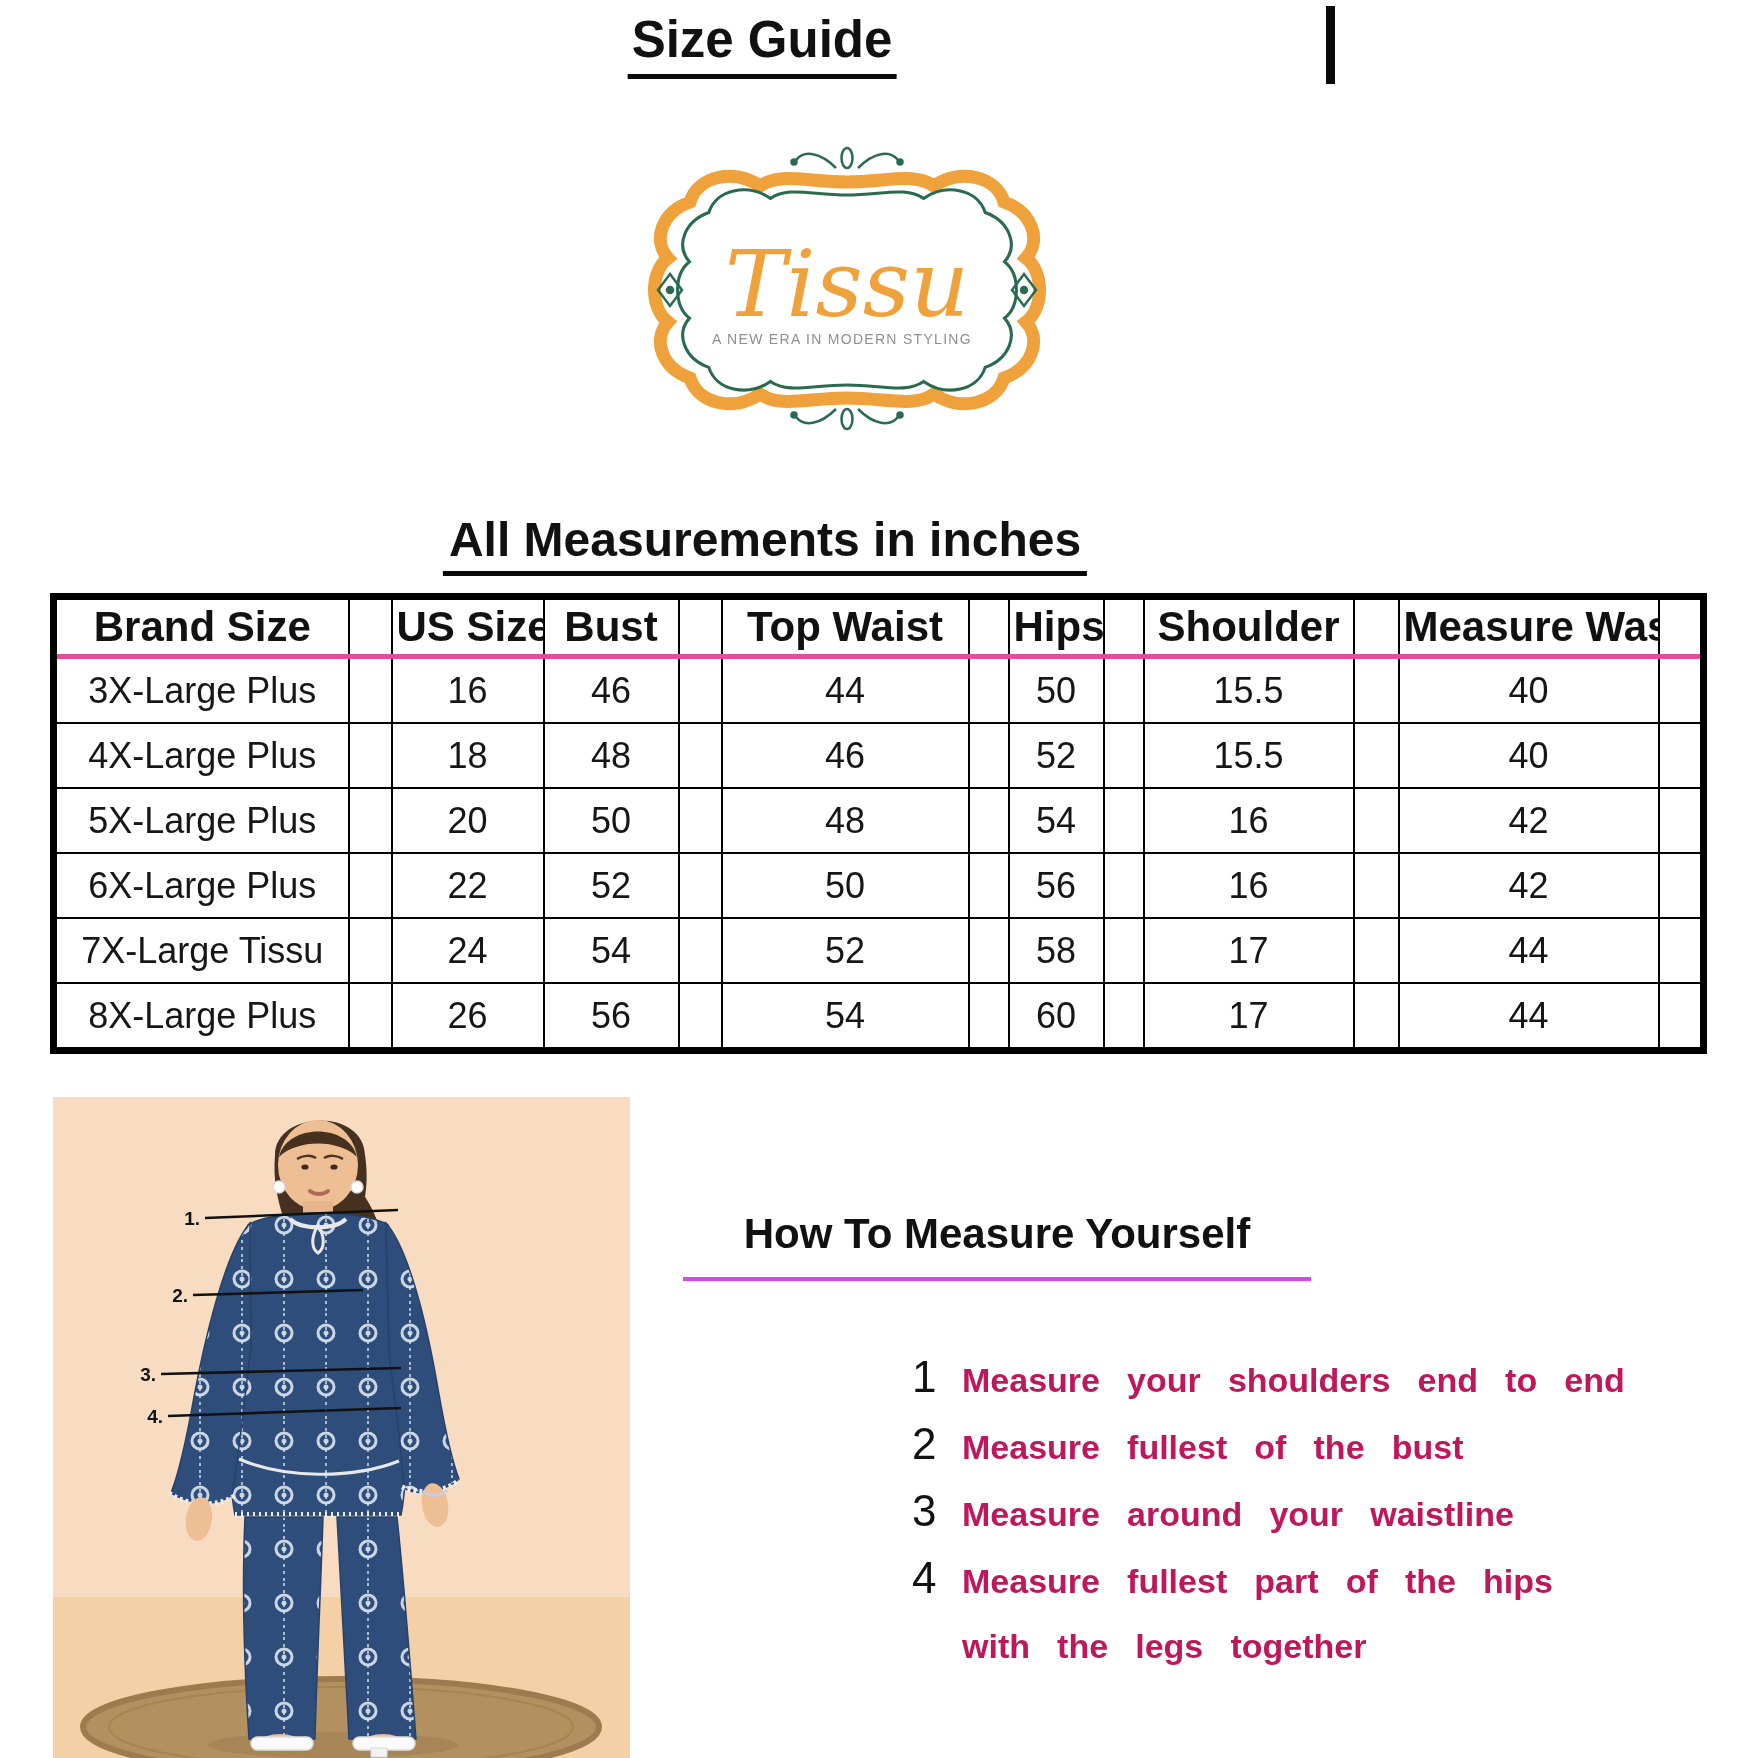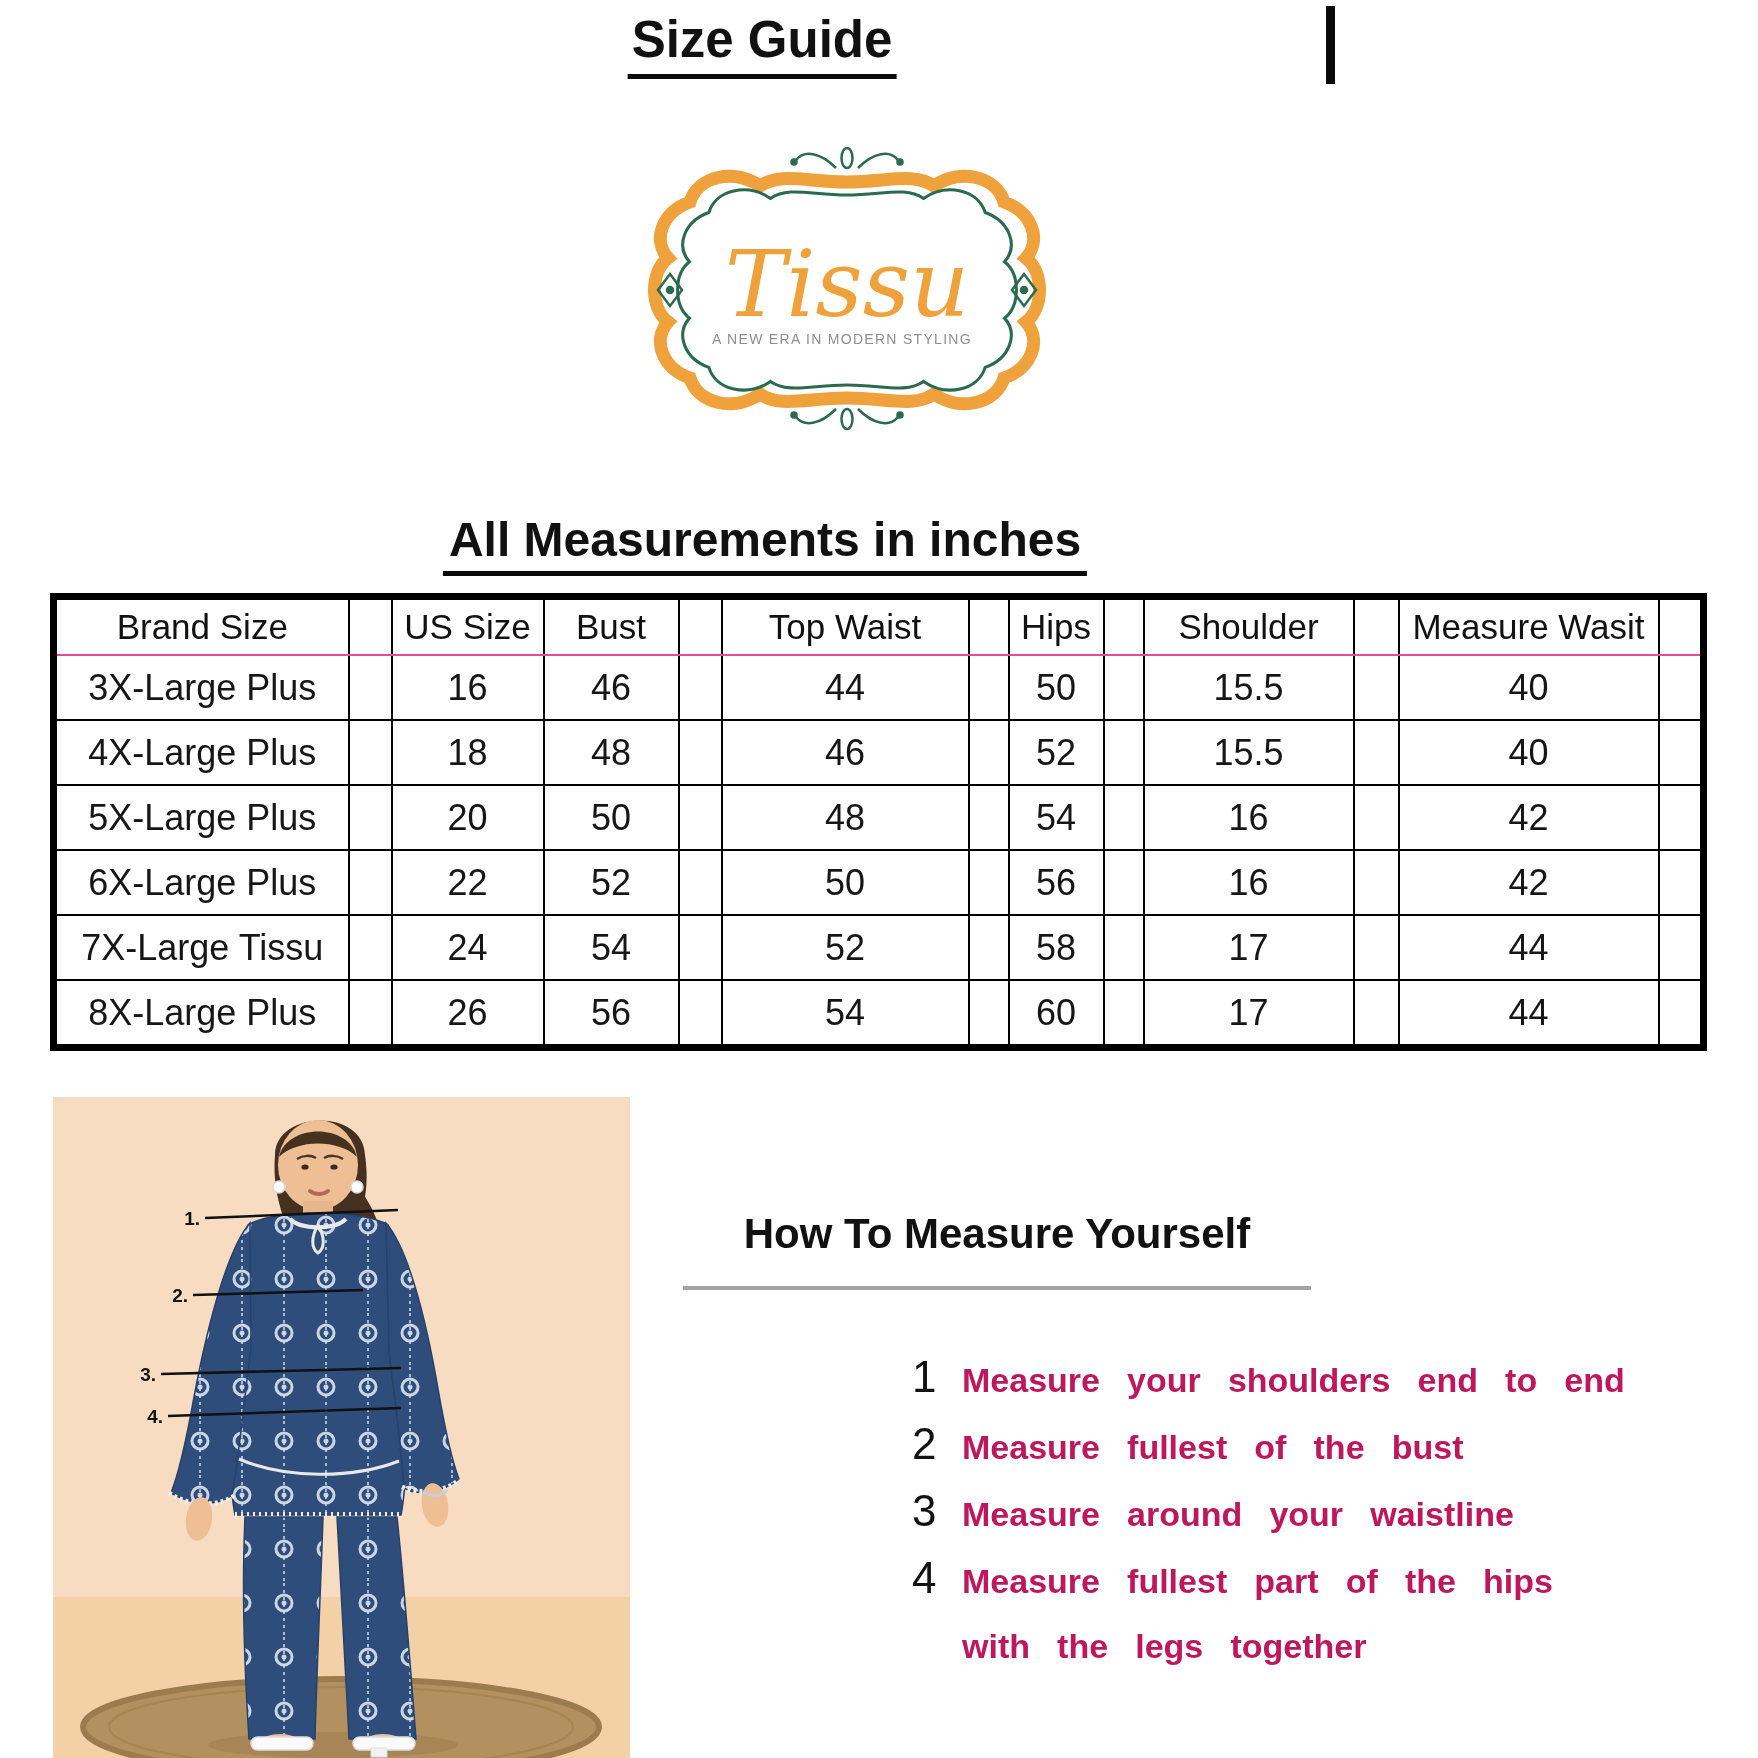--- a/index.html
+++ b/index.html
@@ -18,31 +18,31 @@
   
   .meas-heading{position:absolute;top:512px;left:765px;transform:translateX(-50%);
       font-size:48px;font-weight:bold;white-space:nowrap;
       border-bottom:5px solid #0a0a0a;padding:0 6px 4px 6px;}
 
   
   table.size{position:absolute;left:50px;top:593px;width:1650px;
       border-collapse:collapse;table-layout:fixed;border:7px solid #000;}
   table.size th,table.size td{border:2px solid #000;text-align:center;vertical-align:middle;
       padding:0 4px;overflow:hidden;white-space:nowrap;}
-  table.size th{height:54px;font-size:35px;font-weight:normal;border-bottom:2px solid #ec4899;}
+  table.size th{height:54px;font-size:42px;font-weight:bold;border-bottom:5px solid #ec4899;}
   table.size td{height:63px;font-size:36px;font-weight:400;color:#161616;}
 
   
   .photo{position:absolute;left:53px;top:1097px;width:577px;height:661px;}
   .photo svg{display:block;}
 
   
   .howto-heading{position:absolute;left:683px;top:1210px;width:628px;text-align:center;
       font-size:42px;font-weight:bold;white-space:nowrap;
-      border-bottom:4px solid #a3a3a3;padding-bottom:28px;}
+      border-bottom:4px solid #d946ef;padding-bottom:19px;}
   .steps{position:absolute;left:912px;top:1352px;width:640px;}
   .step{display:flex;align-items:baseline;margin-bottom:17px;}
   .step .num{width:50px;font-size:44px;font-weight:400;color:#111;flex:none;}
   .step .txt{font-size:34px;font-weight:bold;word-spacing:0.52em;white-space:nowrap;color:#be185d;}
   .step.cont{margin-left:50px;margin-top:24px;}
 </style>
 </head>
 <body>
 
 <div class="page">

